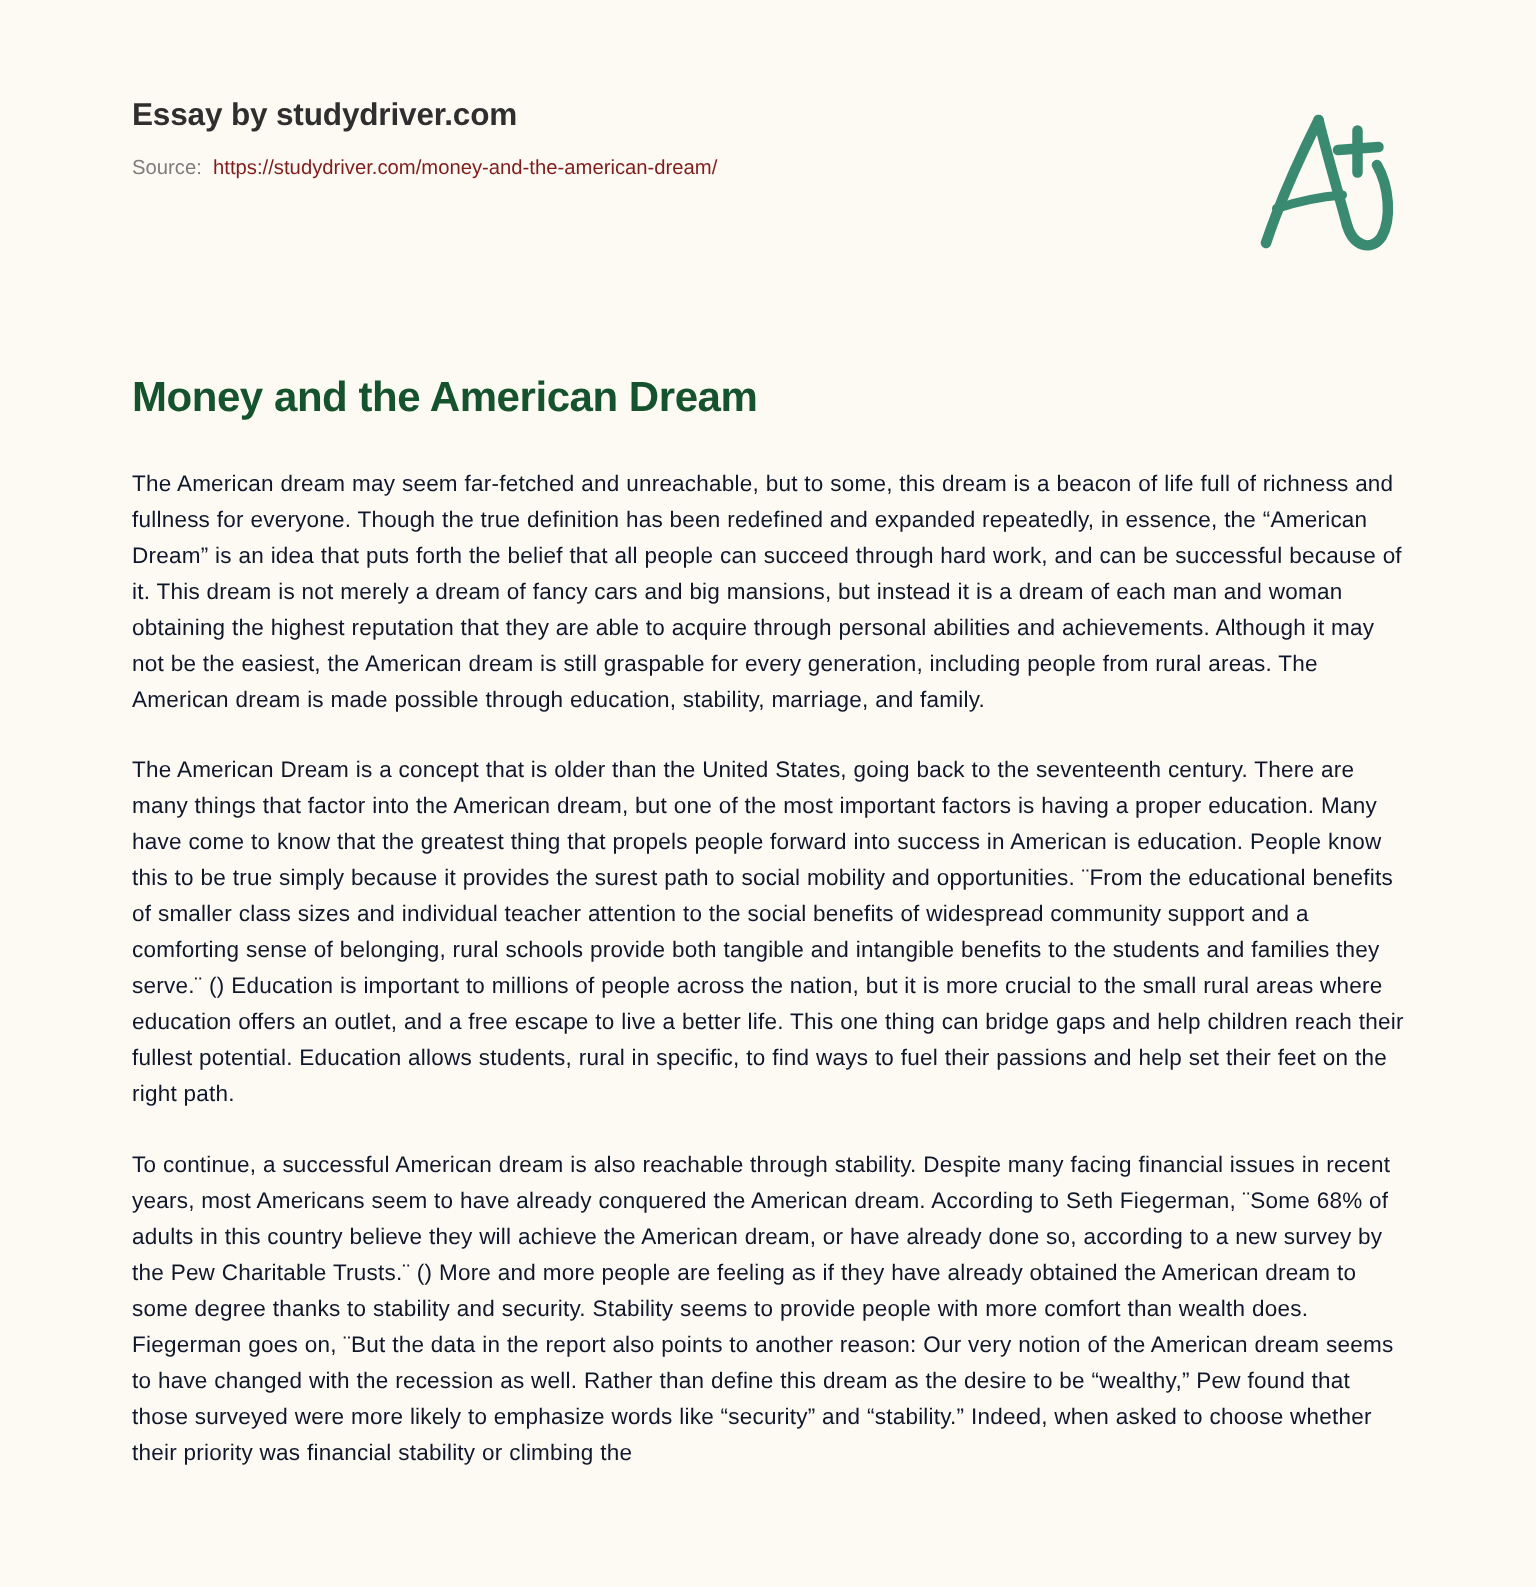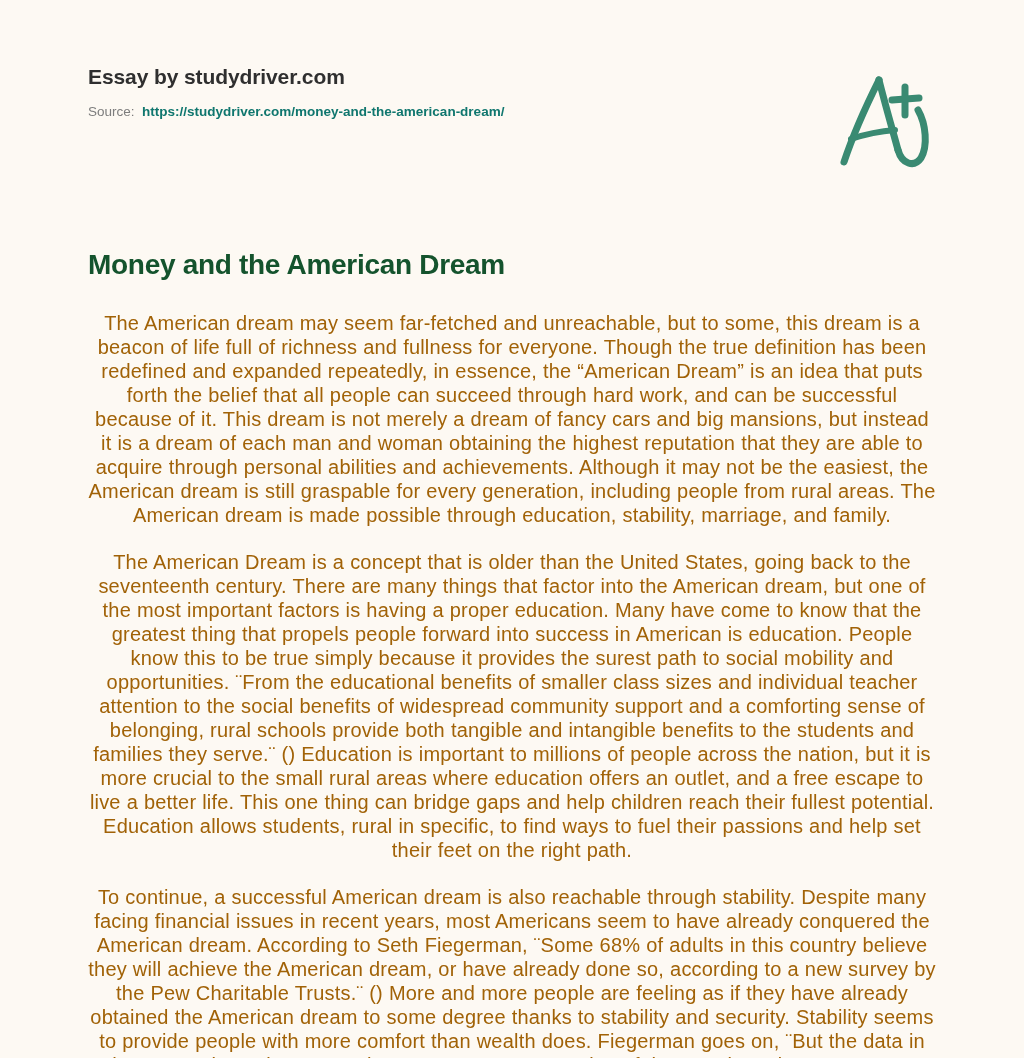--- a/index.html
+++ b/index.html
@@ -49,23 +49,22 @@
     color: #7d7d7d;
     white-space: nowrap;
   }
 
   .source-label {
     color: #7d7d7d;
     text-align: right;
   }
 
   .source-url {
-    color: #0f766e;
+    color: #7f1d1d;
     text-decoration: none;
-    font-weight: bold;
   }
 
   
   .logo {
     position: absolute;
     right: 82px;
     top: 62px;
     width: 120px;
     height: 118px;
   }
@@ -87,24 +86,24 @@
   
   .body-area {
     position: absolute;
     left: 88px;
     top: 311px;
     width: 848px;
   }
 
   .para {
     margin: 0 0 23px 0;
-    font-size: 20px;
+    font-size: 15px;
     line-height: 24px;
-    color: #a16207;
-    text-align: center;
+    color: #0f172a;
+    text-align: left;
     letter-spacing: 0.01em;
     word-spacing: 0.01em;
   }
   .para:last-child { margin-bottom: 12px; }
 </style>
 </head>
 <body>
 
 <div class="page">
 

